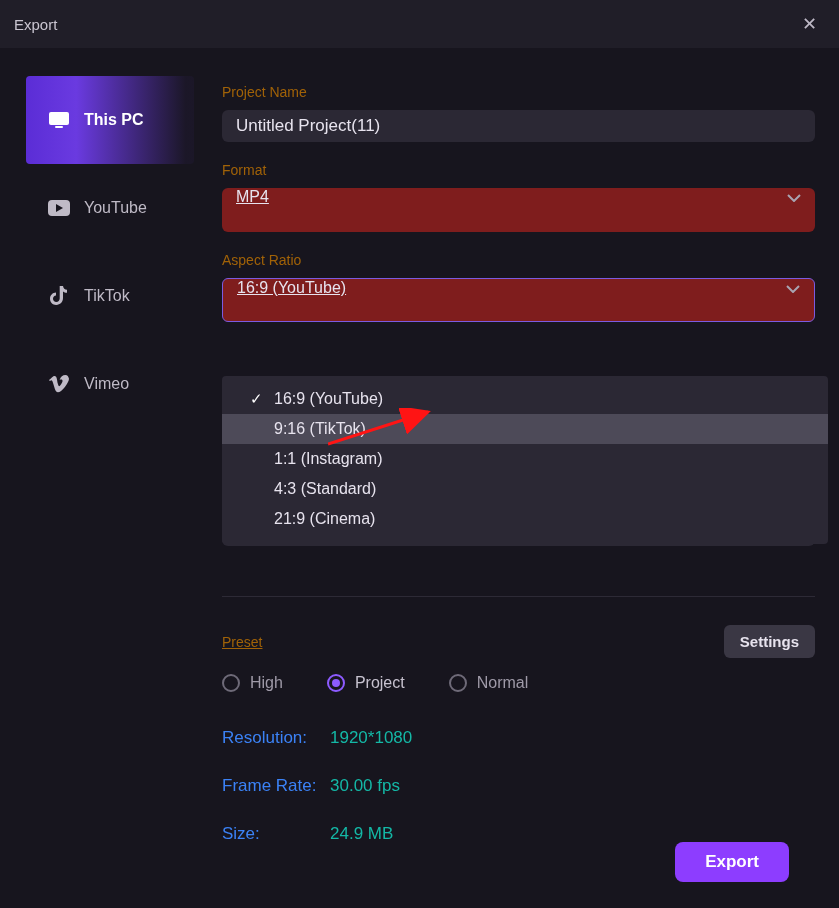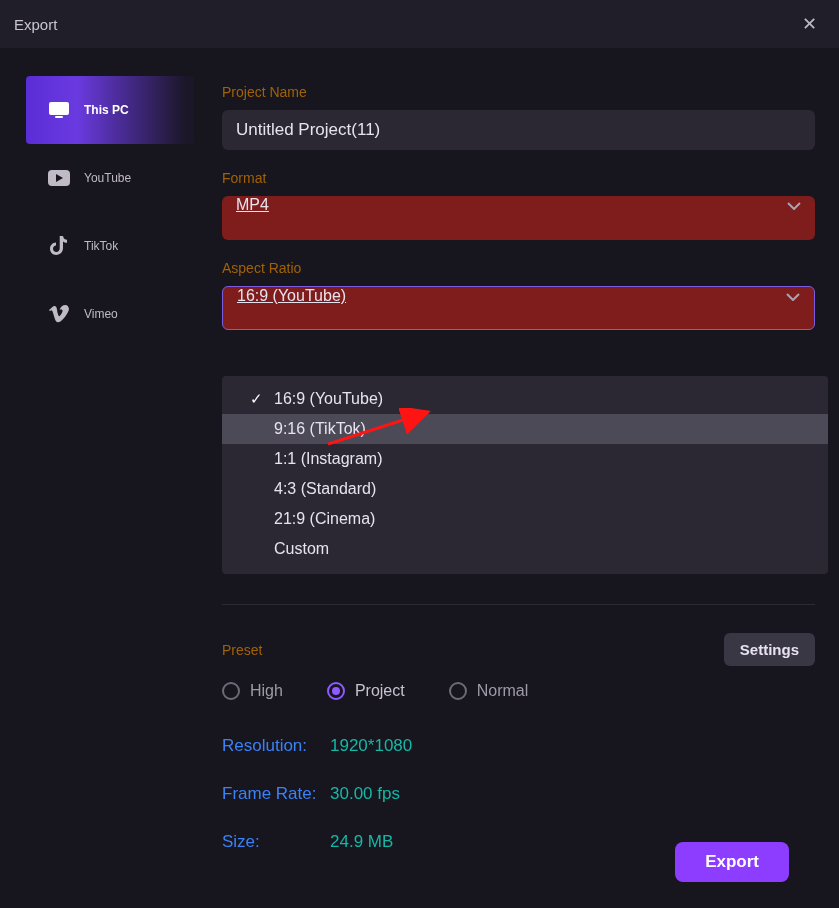--- a/index.html
+++ b/index.html
@@ -24,47 +24,47 @@
   .close-x { color: #bdb8c5; font-size: 18px; cursor: pointer; padding: 4px 8px; }
   .body-area {
     display: flex;
     padding-top: 28px;
   }
   .sidebar {
     width: 200px;
     padding-left: 26px;
   }
   .sidebar-item {
-    height: 68px;
+    height: 88px;
     display: flex;
     align-items: center;
     gap: 14px;
     padding-left: 22px;
-    font-size: 12px;
+    font-size: 16px;
     color: #bfbac6;
     cursor: pointer;
     border-radius: 4px;
     margin-right: 6px;
   }
   .sidebar-item.active {
     background: linear-gradient(90deg, #5b2dd6 0%, #6a3ae0 30%, rgba(106,58,224,0.05) 95%);
     color: #fff;
     font-weight: 600;
   }
   .sb-icon { width: 22px; height: 22px; display:flex; align-items:center; justify-content:center; color: inherit; }
   .main {
     flex: 1;
     padding: 8px 24px 0 22px;
     position: relative;
   }
   .field-label { font-size: 14px; color: #a16207; margin-bottom: 10px; }
   .field-block { margin-bottom: 20px; }
   .text-input {
     width: 100%;
-    height: 40px;
+    height: 32px;
     background: #2b2834;
     border: none;
     border-radius: 6px;
     color: #e7e3ee;
     font-size: 17px;
     padding: 0 14px;
     outline: none;
   }
   .select {
     width: 100%;
@@ -286,23 +286,20 @@
       </div>
       <div class="dd-item">
         <span>1:1 (Instagram)</span>
       </div>
       <div class="dd-item">
         <span>4:3 (Standard)</span>
       </div>
       <div class="dd-item">
         <span>21:9 (Cinema)</span>
       </div>
-      <div class="dd-item">
-        <span>Custom</span>
-      </div>
     </div>
 
     <svg class="arrow-anno" width="110" height="40">
       <defs>
           <marker id="ah" markerWidth="10" markerHeight="10" refX="9" refY="5" orient="auto">
             <polygon points="0,0 10,5 0,10" fill="#ff1414"></polygon>
           </marker>
         </defs>
       <line x1="0" y1="36" x2="100" y2="4" stroke="#ff1414" stroke-width="3" marker-end="url(#ah)"></line>
     </svg>
@@ -313,21 +310,21 @@
         <svg width="18" height="15" viewBox="0 0 18 15" fill="none" stroke="currentColor" stroke-width="1.4">
             <path d="M1 3c0-1 .8-2 2-2h4l2 2h6c1 0 2 .8 2 2v7c0 1-.8 2-2 2H3c-1 0-2-.8-2-2V3z"></path>
           </svg>
       </span>
     </div>
 
 
     <div class="divider"></div>
 
     <div class="preset-head">
-      <span class="field-label" style="margin:0;">Preset</span>
+      <span class="field-label" style="margin:0;text-decoration:underline;">Preset</span>
       <button class="settings-btn">Settings</button>
     </div>
 
     <div class="radio-row">
       <div class="radio-opt">
         <span class="radio-circle"></span>
         <span>High</span>
       </div>
       <div class="radio-opt selected">
         <span class="radio-circle">

